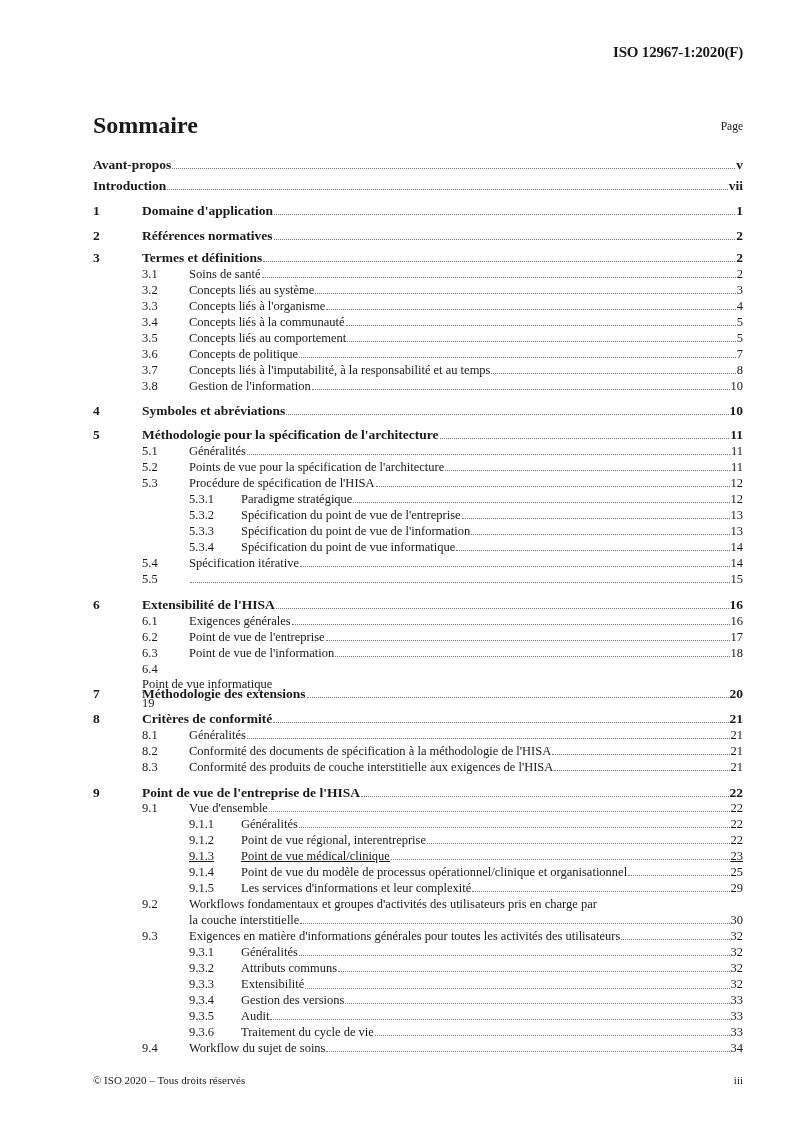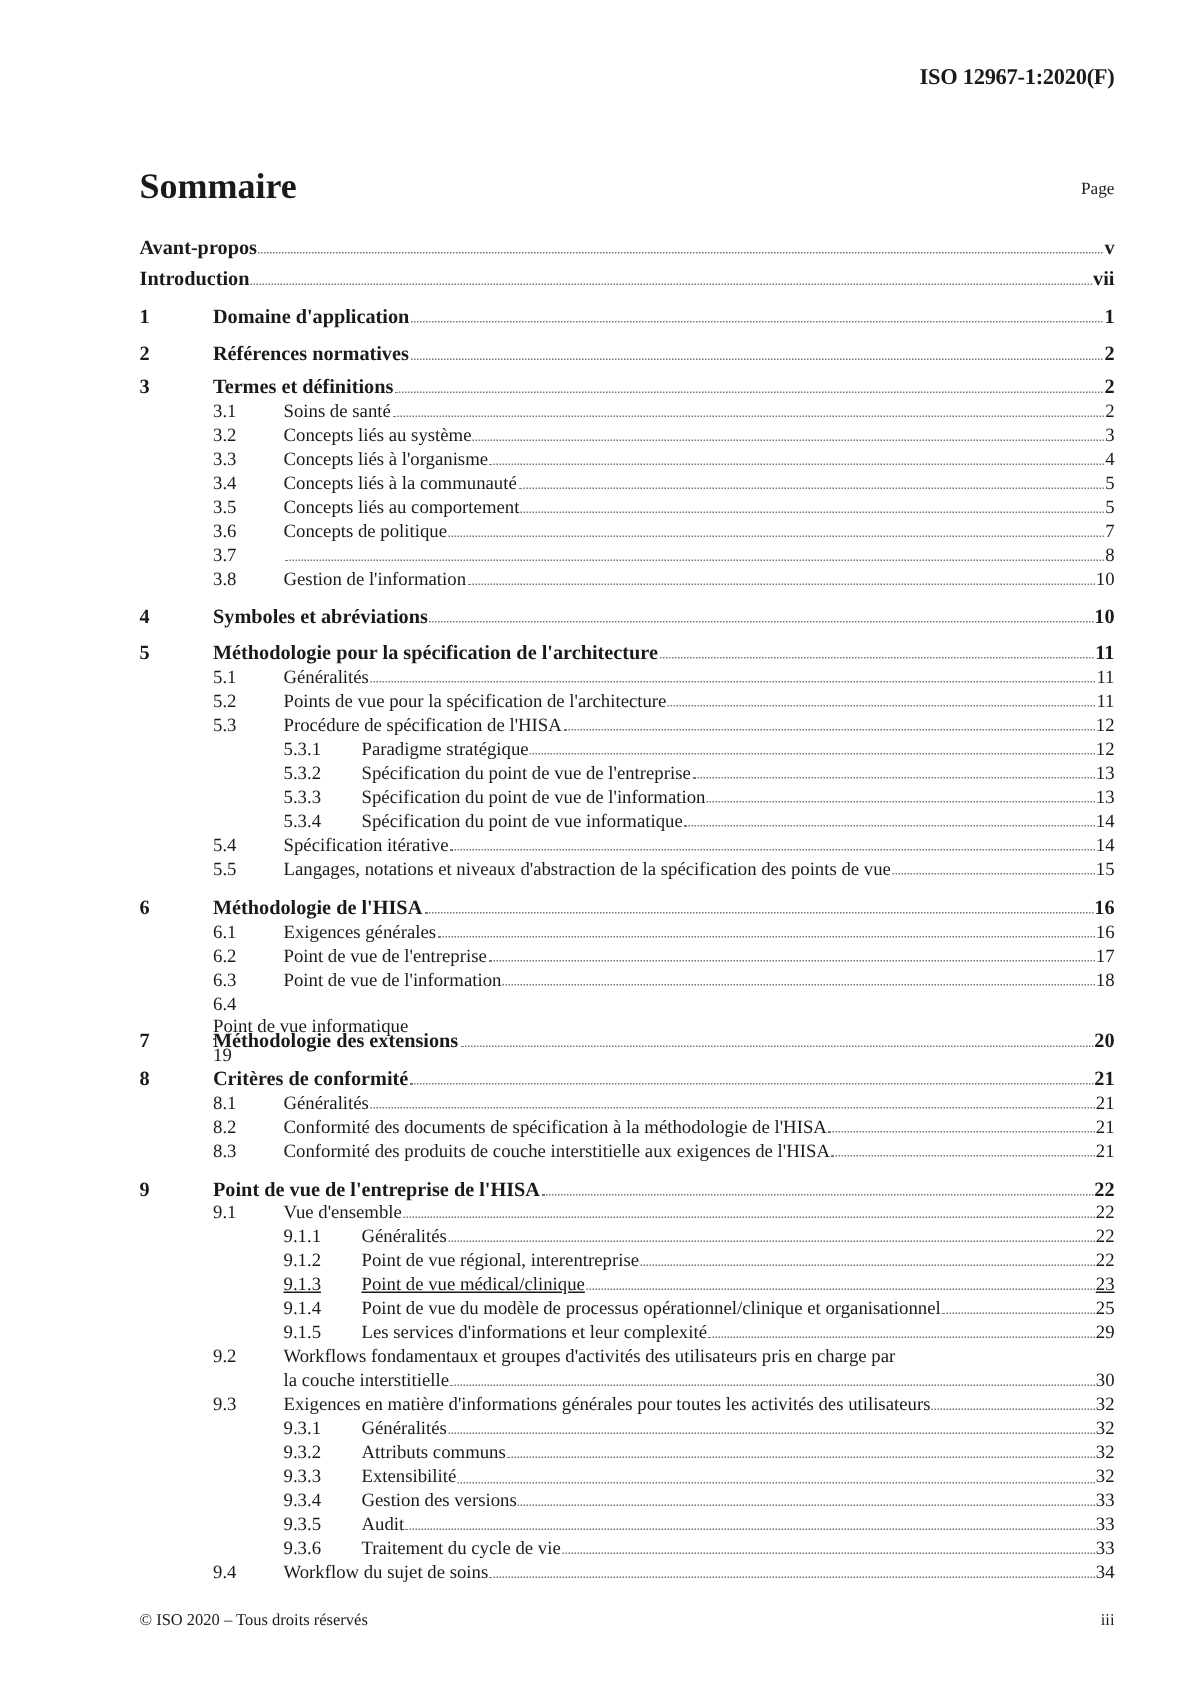--- a/index.html
+++ b/index.html
@@ -99,20 +99,21 @@
       <span class="pg">5</span>
     </div>
     <div class="row lvl1" style="top: 347px;">
       <span class="num">3.6</span>
       <span class="lbl">Concepts de politique</span>
       <span class="dots"></span>
       <span class="pg">7</span>
     </div>
     <div class="row lvl1" style="top: 363px;">
       <span class="num">3.7</span>
+      <span class="lbl">Concepts liés à l'imputabilité, à la responsabilité et au temps</span>
       <span class="dots"></span>
       <span class="pg">8</span>
     </div>
     <div class="row lvl1" style="top: 379px;">
       <span class="num">3.8</span>
       <span class="lbl">Gestion de l'information</span>
       <span class="dots"></span>
       <span class="pg">10</span>
     </div>
     <div class="row lvl0" style="top: 403px;">
@@ -170,27 +171,26 @@
       <span class="pg">14</span>
     </div>
     <div class="row lvl1" style="top: 556px;">
       <span class="num">5.4</span>
       <span class="lbl">Spécification itérative</span>
       <span class="dots"></span>
       <span class="pg">14</span>
     </div>
     <div class="row lvl1" style="top: 572px;">
       <span class="num">5.5</span>
-      <span class="lbl">Langages, notations et niveaux d'abstraction de la spécification des points de vue</span>
       <span class="dots"></span>
       <span class="pg">15</span>
     </div>
     <div class="row lvl0" style="top: 597px;">
       <span class="num">6</span>
-      <span class="lbl">Méthodologie de l'HISA</span>
+      <span class="lbl">Extensibilité de l'HISA</span>
       <span class="dots"></span>
       <span class="pg">16</span>
     </div>
     <div class="row lvl1" style="top: 614px;">
       <span class="num">6.1</span>
       <span class="lbl">Exigences générales</span>
       <span class="dots"></span>
       <span class="pg">16</span>
     </div>
     <div class="row lvl1" style="top: 630px;">

